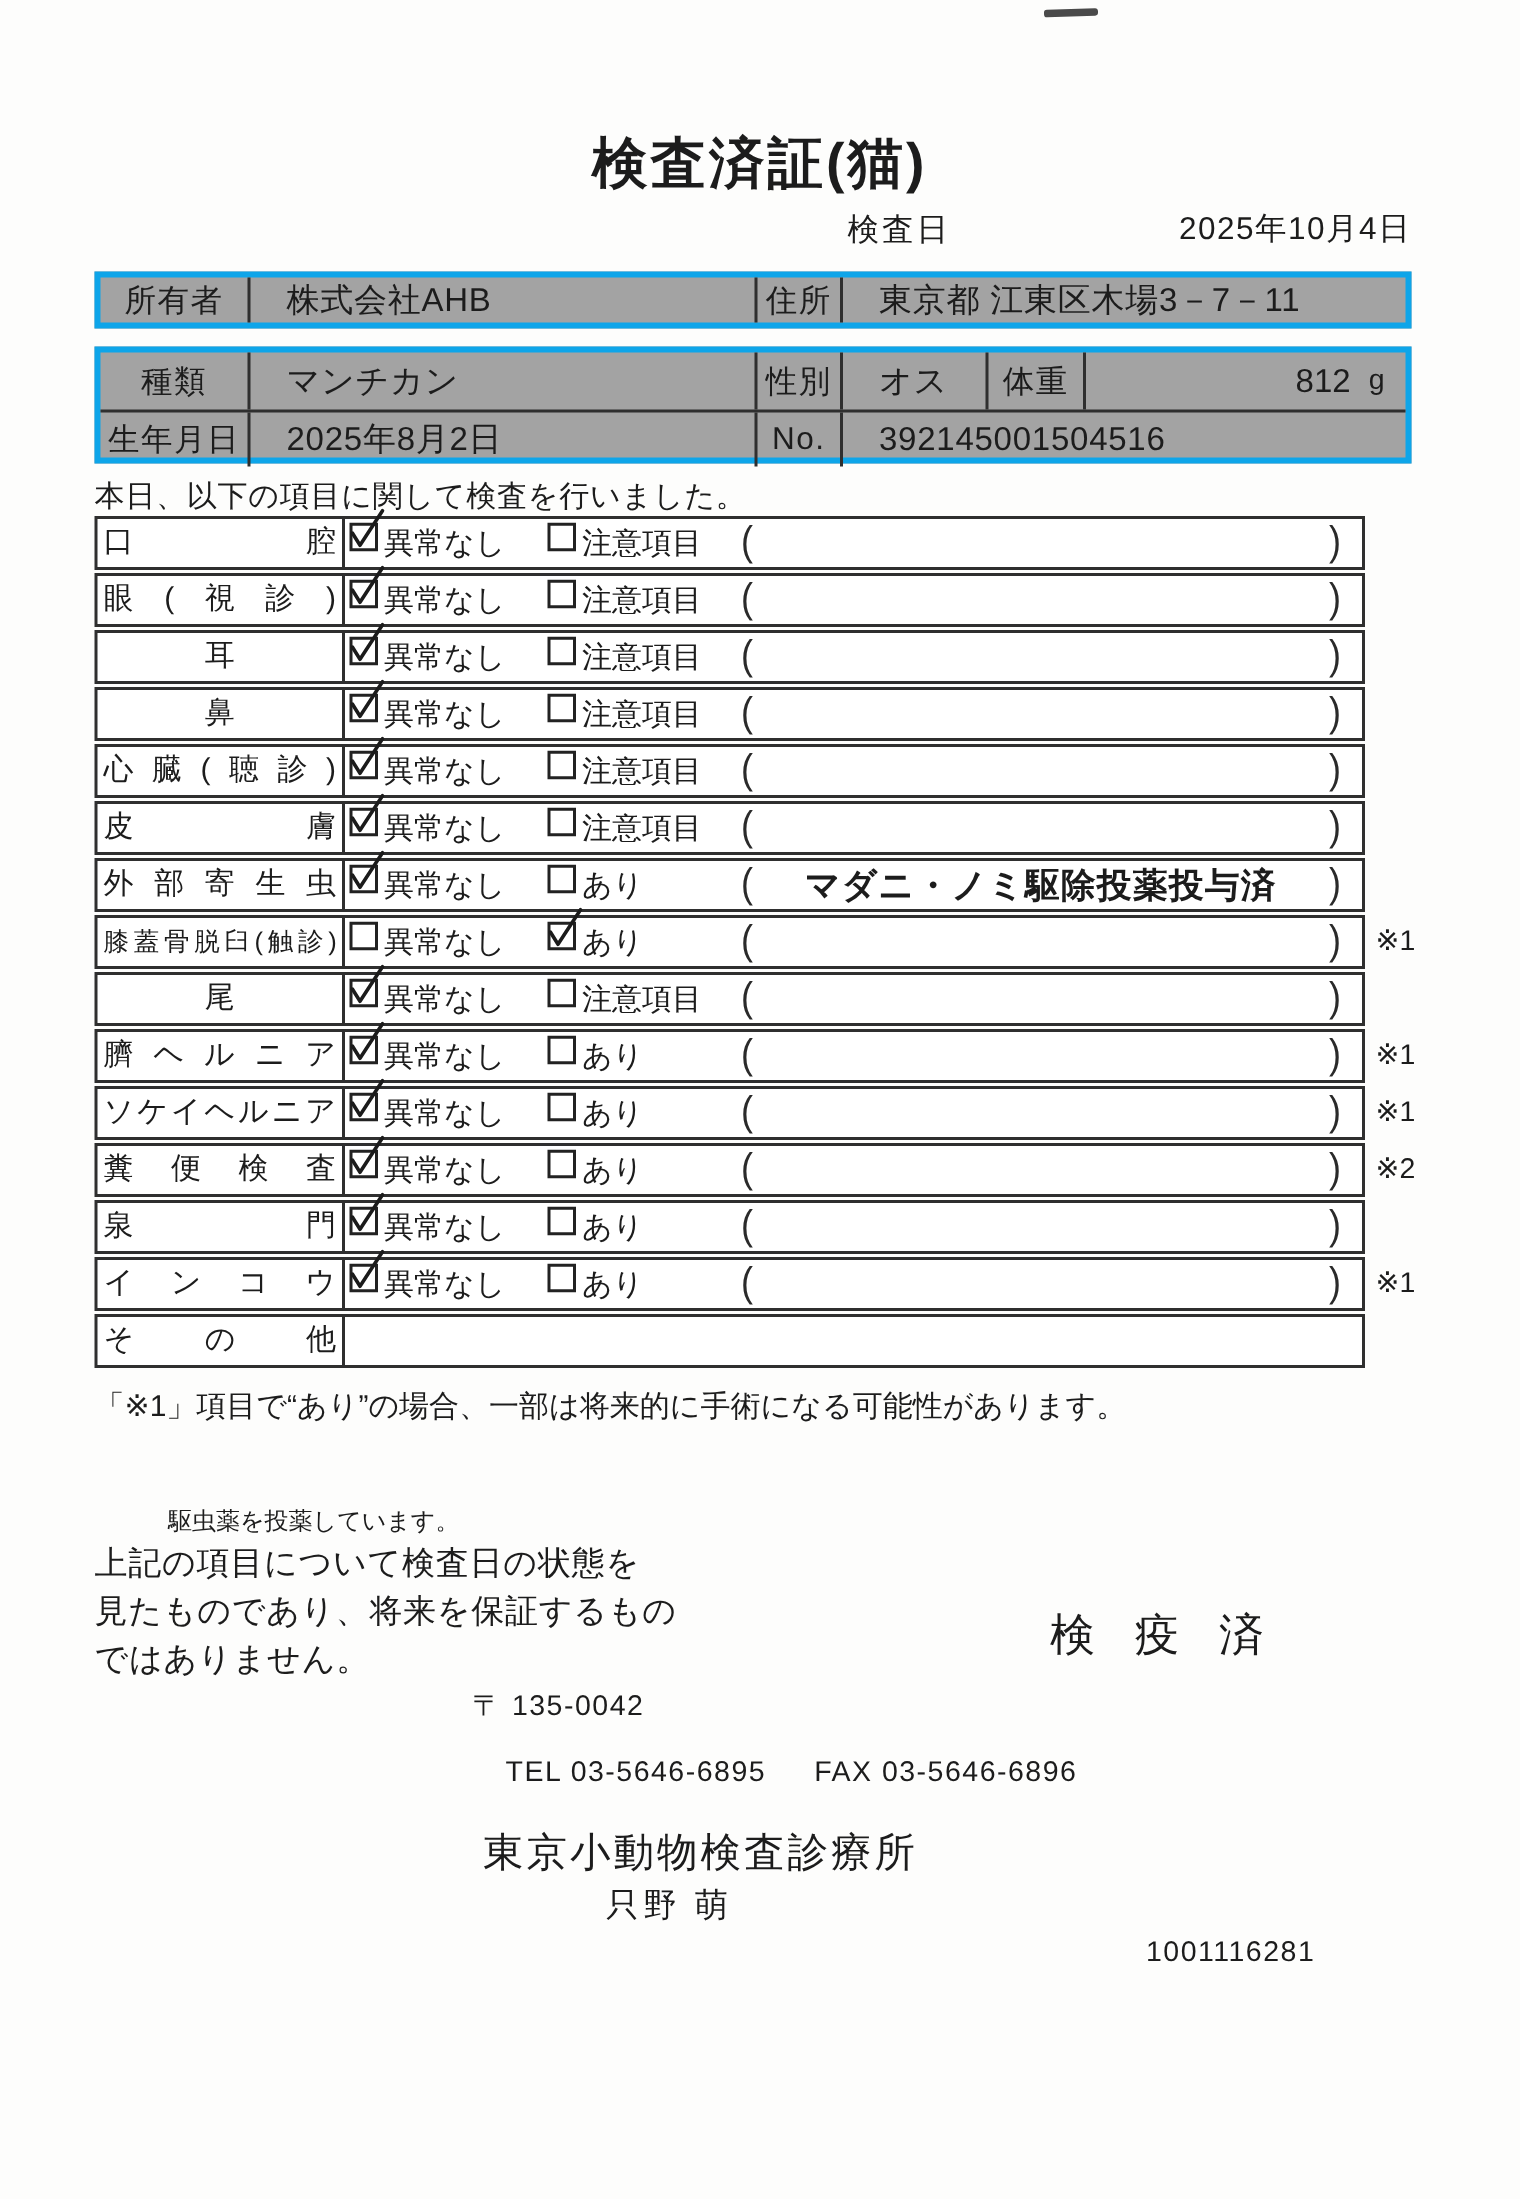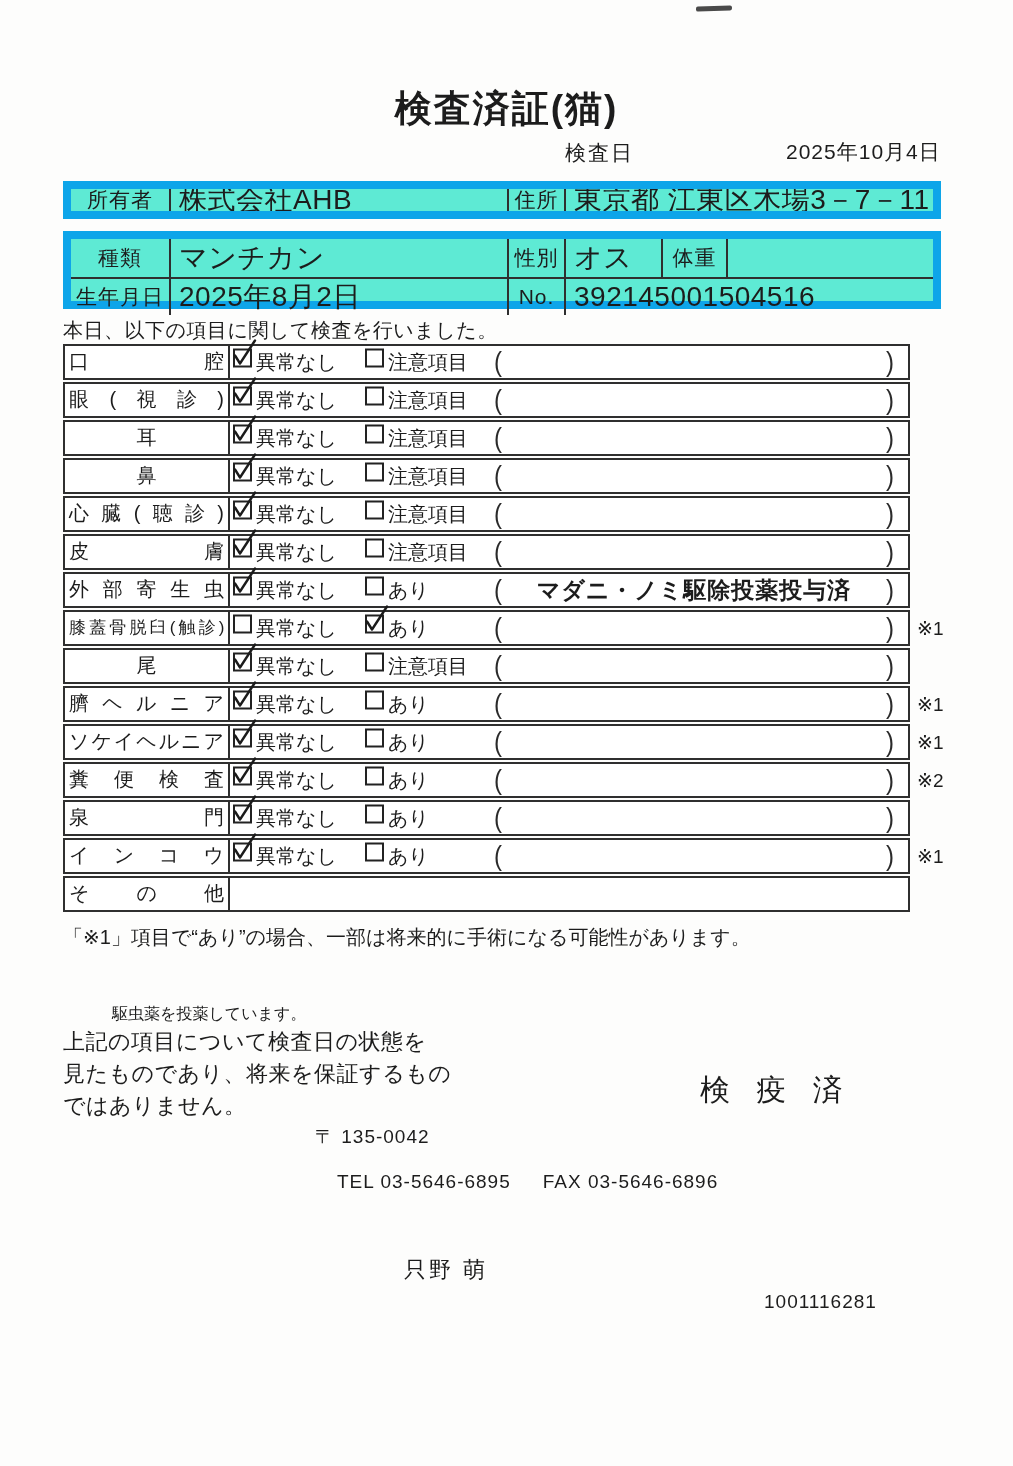--- a/index.html
+++ b/index.html
@@ -19,29 +19,29 @@
   .doc-title {
     position:absolute; left:0; right:0; top:84px;
     text-align:center; font-size:37px; font-weight:600; letter-spacing:2px;
   }
 
   .insp-date-label { position:absolute; left:565px; top:139px; font-size:21px; letter-spacing:2px; }
   .insp-date-value { position:absolute; left:786px; top:138px; font-size:21px; letter-spacing:1px; }
 
   
   .tbl { position:absolute; left:63px; width:878px; box-sizing:border-box;
-         border:8px solid #0ea5e9; background:#5eead4; }
+         border:4px solid #0ea5e9; background:#a3a3a3; }
   .tbl-a { top:181px; height:38px; display:flex; }
   .tbl-b { top:231px; height:78px; }
   .tbl-row { display:flex; height:38px; box-sizing:border-box; }
   .tbl-b .tbl-row + .tbl-row { border-top:2px solid #2f2f2f; }
   .cell { box-sizing:border-box; display:flex; align-items:center; overflow:hidden; }
   .cell-br { border-right:2px solid #2f2f2f; }
   .cell-label { justify-content:center; font-size:21px; letter-spacing:1px; }
-  .cell-value { padding-left:8px; font-size:28px; letter-spacing:0.5px; }
+  .cell-value { padding-left:24px; font-size:22px; letter-spacing:0.5px; }
   .w-label { width:100px; }
   .w-val1  { width:338px; }
   .w-label2{ width:57px; }
   .w-sex   { width:97px; }
   .w-wlab  { width:65px; }
   .cell-weight { flex:1; justify-content:flex-end; padding-right:14px; font-size:22px; }
   .weight-unit { font-size:19px; margin-left:12px; }
   .cell-flex { flex:1; }
 
   .intro-text { position:absolute; left:63px; top:317px; font-size:20px; letter-spacing:0.5px; }
@@ -114,20 +114,24 @@
     <div class="cell cell-value cell-flex">東京都 江東区木場3－7－11</div>
   </div>
 
   <div class="tbl tbl-b">
     <div class="tbl-row">
       <div class="cell cell-label cell-br w-label">種類</div>
       <div class="cell cell-value cell-br w-val1">マンチカン</div>
       <div class="cell cell-label cell-br w-label2">性別</div>
       <div class="cell cell-value cell-br w-sex">オス</div>
       <div class="cell cell-label cell-br w-wlab">体重</div>
+      <div class="cell cell-weight">
+        <span>812</span>
+        <span class="weight-unit">g</span>
+      </div>
     </div>
     <div class="tbl-row">
       <div class="cell cell-label cell-br w-label">生年月日</div>
       <div class="cell cell-value cell-br w-val1">2025年8月2日</div>
       <div class="cell cell-label cell-br w-label2">No.</div>
       <div class="cell cell-value cell-flex">392145001504516</div>
     </div>
   </div>
 
   <div class="intro-text">本日、以下の項目に関して検査を行いました。</div>
@@ -507,16 +511,17 @@
 
   <div class="postal-line">
     <span>〒 135-0042</span>
   </div>
 
   <div class="tel-line">
     <span>TEL 03-5646-6895</span>
     <span>FAX 03-5646-6896</span>
   </div>
 
+  <div class="clinic-name">東京小動物検査診療所</div>
   <div class="examiner">只野 萌</div>
   <div class="serial">1001116281</div>
 
 </div>
 
 </body></html>

